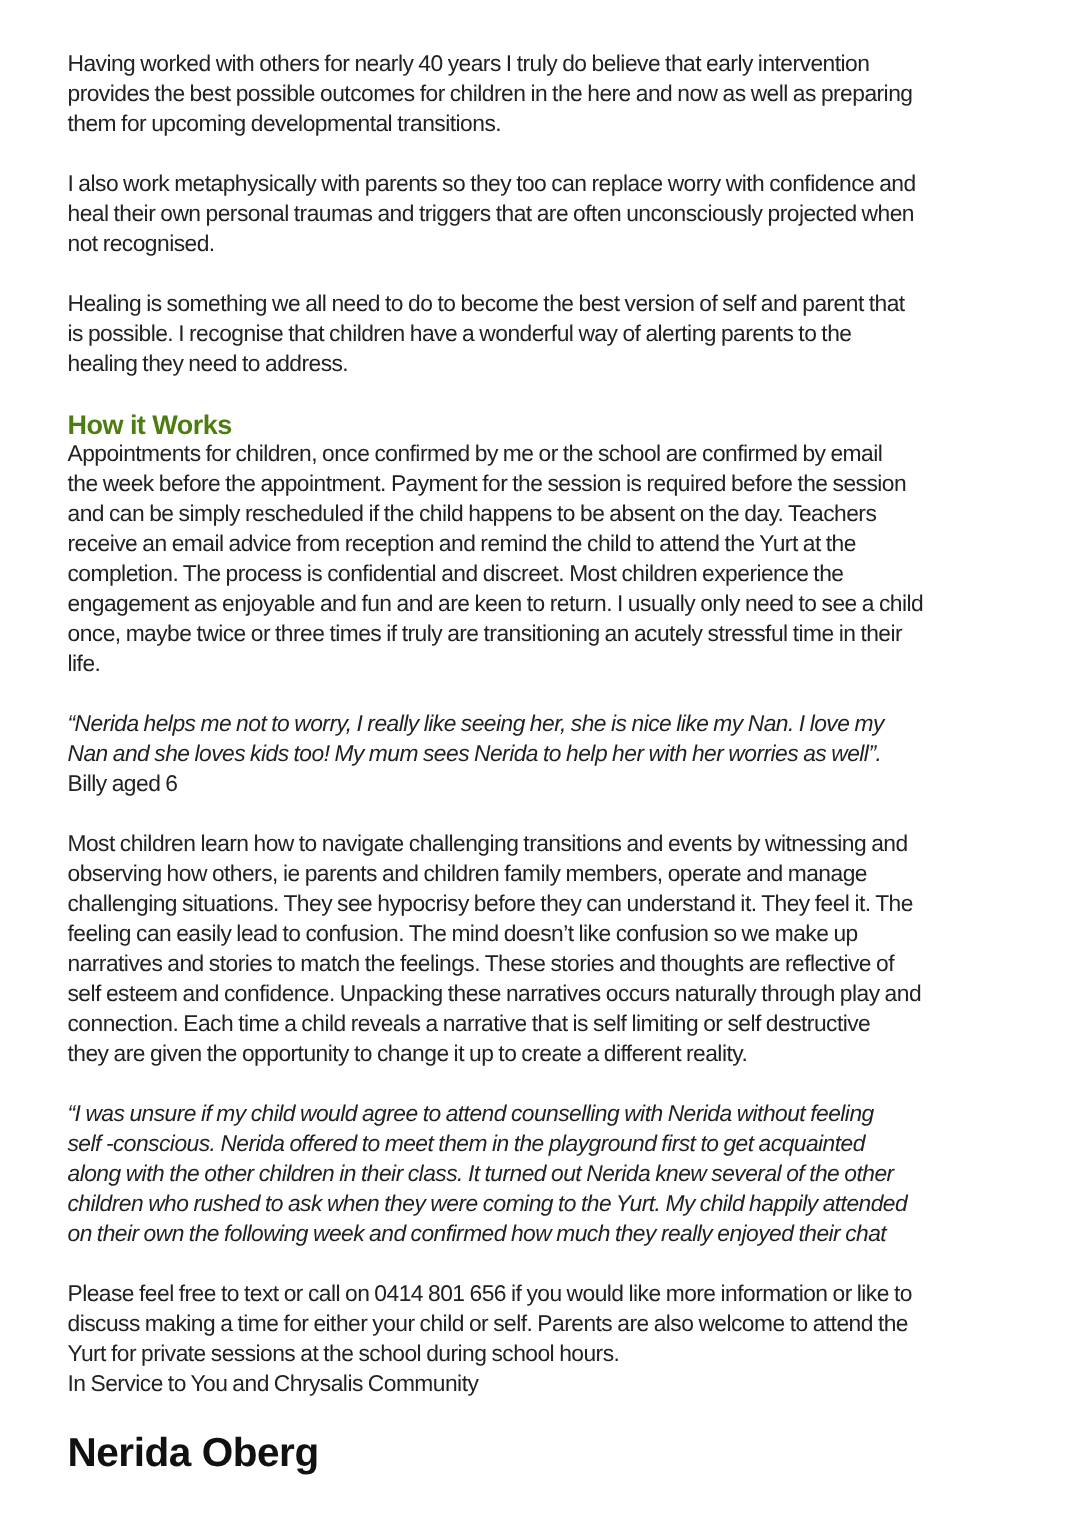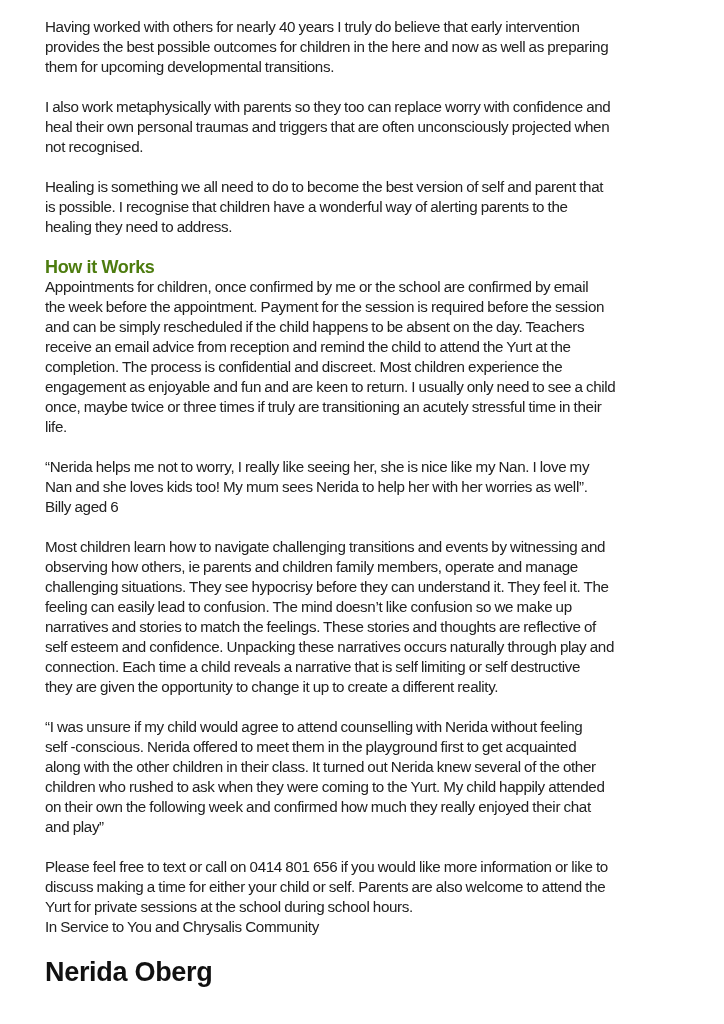--- a/index.html
+++ b/index.html
@@ -15,32 +15,33 @@
       color: #222222;
       font-family: "Liberation Sans", sans-serif;
     }
     .page {
       position: absolute;
       left: 45px;
       top: 17px;
       width: 670px;
     }
     .para {
-      margin: 0 0 20px 0;
+      margin: 16px 0 20px 0;
     }
     .line {
       display: block;
       white-space: nowrap;
       font-size: 15.2px;
       line-height: 20px;
       height: 20px;
       letter-spacing: -0.35px;
       word-spacing: -0.5px;
     }
     .italic .line {
+      font-style: italic;
     }
     .line.plain {
       font-style: normal !important;
     }
     .heading-inline {
       display: block;
       font-weight: bold;
       font-size: 18px;
       line-height: 20px;
       height: 20px;
@@ -107,21 +108,20 @@
     <span class="line">connection. Each time a child reveals a narrative that is self limiting or self destructive</span>
     <span class="line">they are given the opportunity to change it up to create a different reality.</span>
   </div>
 
   <div class="para italic">
     <span class="line">“I was unsure if my child would agree to attend counselling with Nerida without feeling</span>
     <span class="line">self -conscious. Nerida offered to meet them in the playground first to get acquainted</span>
     <span class="line">along with the other children in their class. It turned out Nerida knew several of the other</span>
     <span class="line">children who rushed to ask when they were coming to the Yurt. My child happily attended</span>
     <span class="line">on their own the following week and confirmed how much they really enjoyed their chat</span>
-    <span class="line">and play”</span>
   </div>
 
   <div class="para">
     <span class="line">Please feel free to text or call on 0414 801 656 if you would like more information or like to</span>
     <span class="line">discuss making a time for either your child or self. Parents are also welcome to attend the</span>
     <span class="line">Yurt for private sessions at the school during school hours.</span>
     <span class="line">In Service to You and Chrysalis Community</span>
   </div>
 
   <div class="signature">Nerida Oberg</div>

